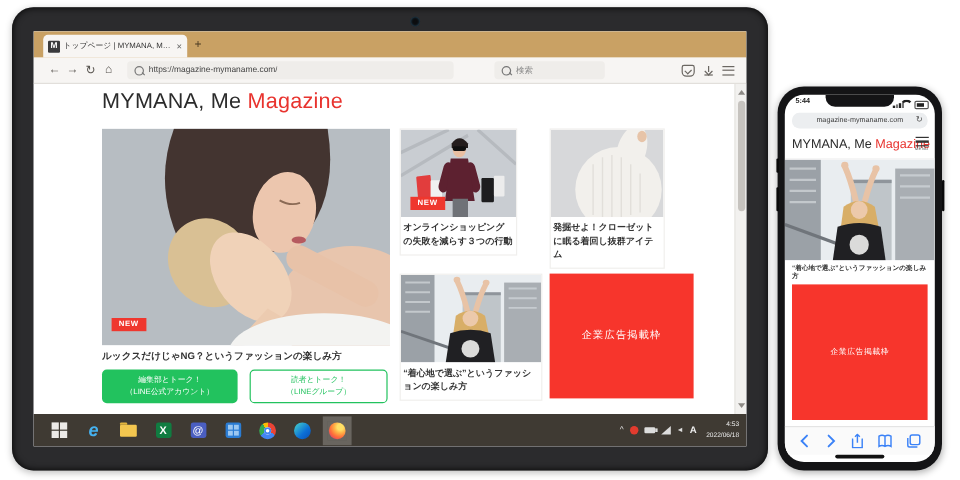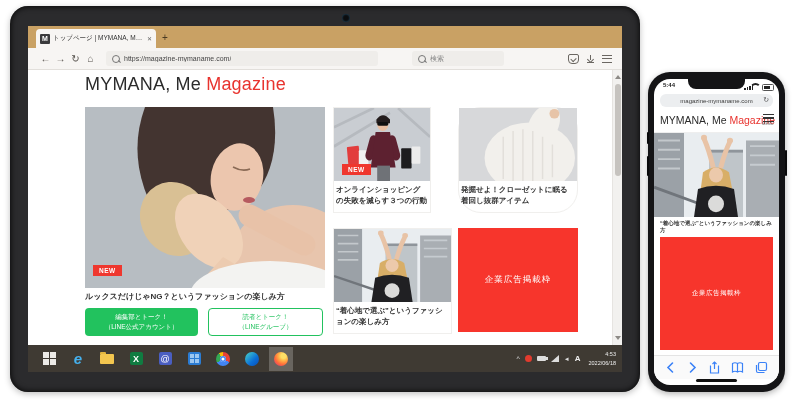--- a/index.html
+++ b/index.html
@@ -41,21 +41,21 @@
   .card{position:absolute;background:#fff;border:1px solid #f0efed;box-sizing:border-box;}
   .badge{position:absolute;left:8px;background:#ef372e;color:#fff;font-size:6.5px;font-weight:bold;padding:2px 6px;letter-spacing:.5px;}
   .cap{font-size:7.5px;font-weight:bold;color:#333;line-height:1.45;padding:4px 2px 5px 2px;}
   .hero-card{position:absolute;left:57px;top:37px;width:240px;}
   .hero-img{width:240px;height:181px;position:relative;overflow:hidden;}
   .hero-cap{position:absolute;left:57px;top:221px;width:244px;font-size:8px;font-weight:bold;color:#333;}
   .btn-line{position:absolute;top:238px;height:28px;border-radius:4px;display:flex;flex-direction:column;align-items:center;justify-content:center;font-size:6.5px;line-height:1.5;box-sizing:border-box;}
   .btn-filled{left:57px;width:113px;background:#22c25e;color:#fff;}
   .btn-outline{left:180px;width:115px;background:#fff;border:1px solid #22c25e;color:#22c25e;}
   .art-mid1{left:305px;top:37px;width:98px;}
-  .art-right1{left:430px;top:37px;width:120px;border-radius:23px;}
+  .art-right1{left:430px;top:37px;width:96px;}
   .art-mid2{left:305px;top:158px;width:119px;}
   .art-img-s{width:100%;height:73px;position:relative;overflow:hidden;}
   .ad-box{position:absolute;left:430px;top:158px;width:120px;height:104px;background:#f7352c;display:flex;align-items:center;justify-content:center;}
   .ad-label{color:#fff;font-size:8.5px;letter-spacing:1px;}
   
   .scrollbar{position:absolute;right:0;top:44px;width:10px;height:275px;background:#f2f1ef;border-left:1px solid #e6e4e1;box-sizing:border-box;}
   .sb-thumb{position:absolute;left:2px;top:14px;width:6px;height:92px;background:#c6c3bf;border-radius:3px;}
   .sb-arrow{position:absolute;left:2px;width:0;height:0;border-left:3px solid transparent;border-right:3px solid transparent;}
   .sb-up{top:5px;border-bottom:4px solid #8d8a86;}
   .sb-down{bottom:5px;border-top:4px solid #8d8a86;}

